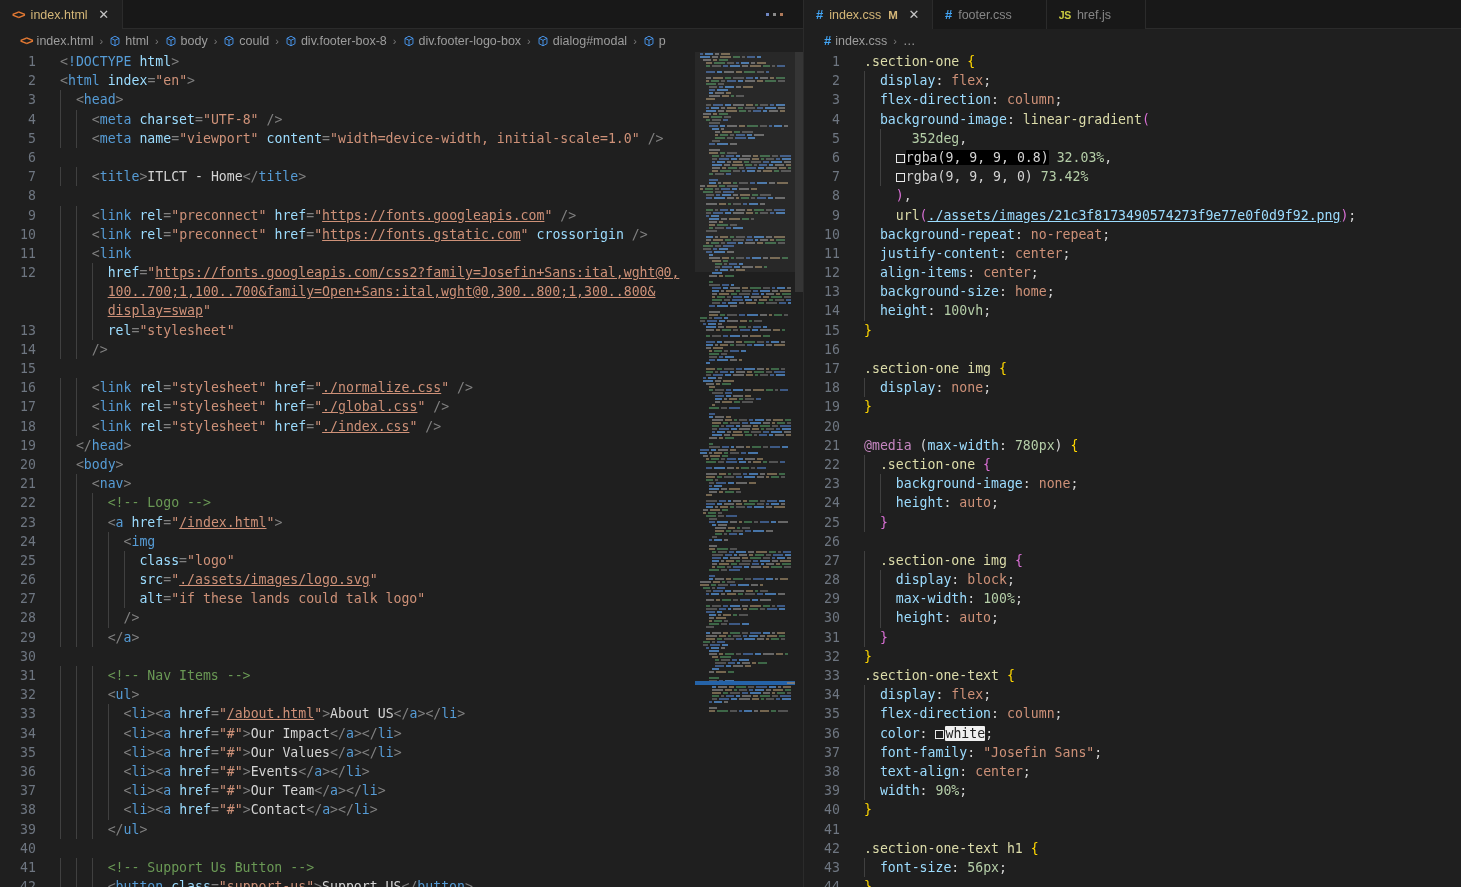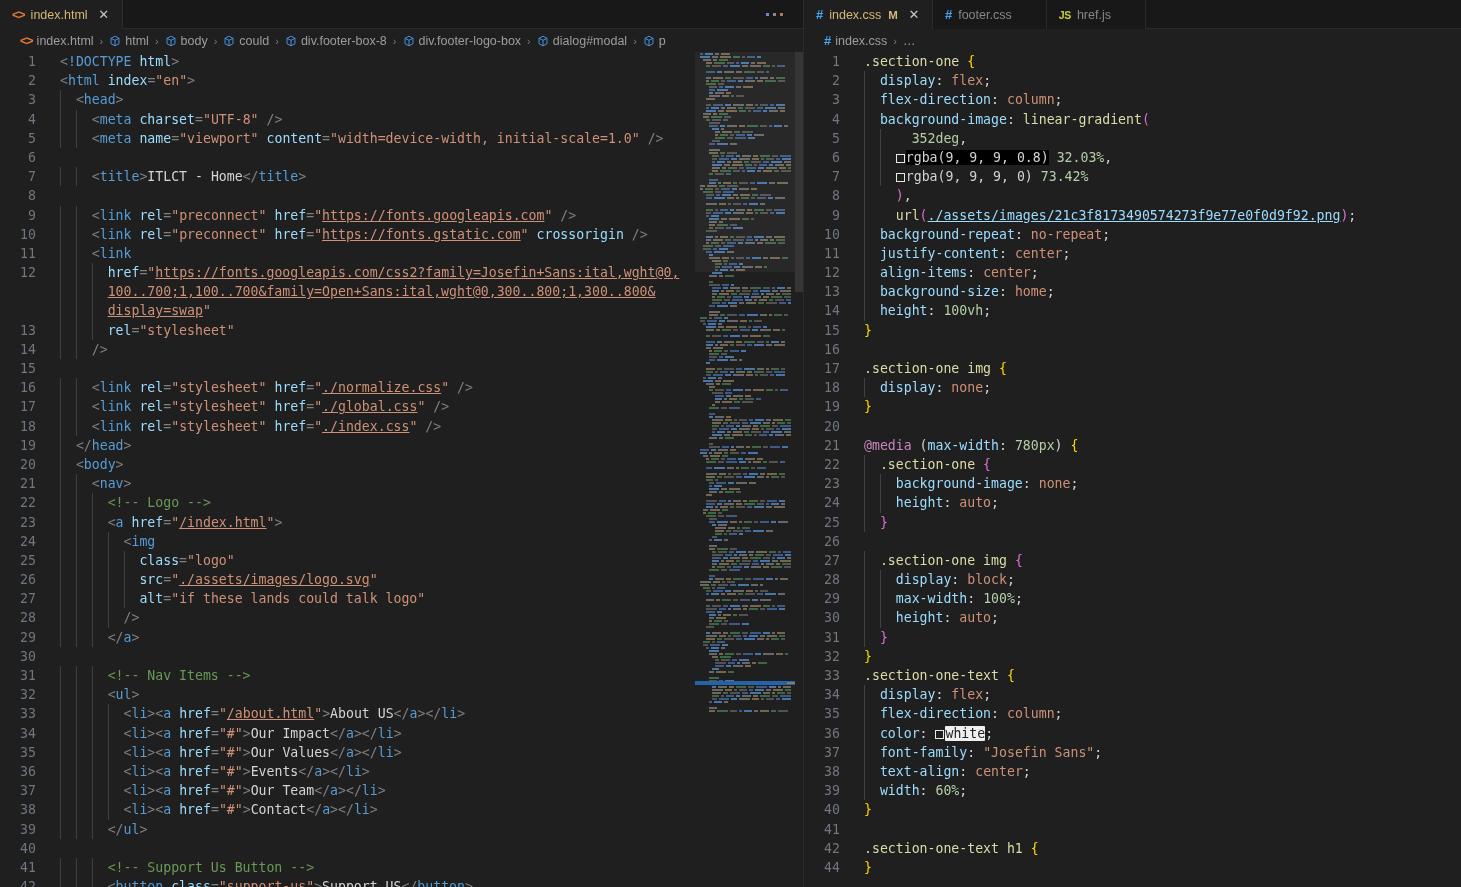--- a/index.html
+++ b/index.html
@@ -1798,22 +1798,23 @@
           <div class="line" style="height: 19.2px;"><span class="lnum" style="width: 48px;">29</span><span class="ltext"><span class="guides"><i class="g" style="left: 12px;"></i><i class="g" style="left: 27.9px;"></i></span><span class="t-txt">    </span><span class="t-prop">max-width</span><span class="t-punc">: </span><span class="t-num">100%</span><span class="t-punc">;</span></span></div>
           <div class="line" style="height: 19.2px;"><span class="lnum" style="width: 48px;">30</span><span class="ltext"><span class="guides"><i class="g" style="left: 12px;"></i><i class="g" style="left: 27.9px;"></i></span><span class="t-txt">    </span><span class="t-prop">height</span><span class="t-punc">: </span><span class="t-val">auto</span><span class="t-punc">;</span></span></div>
           <div class="line" style="height: 19.2px;"><span class="lnum" style="width: 48px;">31</span><span class="ltext"><span class="guides"><i class="g" style="left: 12px;"></i></span><span class="t-txt">  </span><span class="t-brace2">}</span></span></div>
           <div class="line" style="height: 19.2px;"><span class="lnum" style="width: 48px;">32</span><span class="ltext"><span class="guides"></span><span class="t-brace">}</span></span></div>
           <div class="line" style="height: 19.2px;"><span class="lnum" style="width: 48px;">33</span><span class="ltext"><span class="guides"></span><span class="t-fn">.section-one-text </span><span class="t-brace">{</span></span></div>
           <div class="line" style="height: 19.2px;"><span class="lnum" style="width: 48px;">34</span><span class="ltext"><span class="guides"><i class="g" style="left: 12px;"></i></span><span class="t-txt">  </span><span class="t-prop">display</span><span class="t-punc">: </span><span class="t-val">flex</span><span class="t-punc">;</span></span></div>
           <div class="line" style="height: 19.2px;"><span class="lnum" style="width: 48px;">35</span><span class="ltext"><span class="guides"><i class="g" style="left: 12px;"></i></span><span class="t-txt">  </span><span class="t-prop">flex-direction</span><span class="t-punc">: </span><span class="t-val">column</span><span class="t-punc">;</span></span></div>
           <div class="line" style="height: 19.2px;"><span class="lnum" style="width: 48px;">36</span><span class="ltext"><span class="guides"><i class="g" style="left: 12px;"></i></span><span class="t-txt">  </span><span class="t-prop">color</span><span class="t-punc">: </span><span class="swatch swatch-outline"></span><span class="hl-word">white</span><span class="t-punc">;</span></span></div>
           <div class="line" style="height: 19.2px;"><span class="lnum" style="width: 48px;">37</span><span class="ltext"><span class="guides"><i class="g" style="left: 12px;"></i></span><span class="t-txt">  </span><span class="t-prop">font-family</span><span class="t-punc">: </span><span class="t-str">"Josefin Sans"</span><span class="t-punc">;</span></span></div>
           <div class="line" style="height: 19.2px;"><span class="lnum" style="width: 48px;">38</span><span class="ltext"><span class="guides"><i class="g" style="left: 12px;"></i></span><span class="t-txt">  </span><span class="t-prop">text-align</span><span class="t-punc">: </span><span class="t-val">center</span><span class="t-punc">;</span></span></div>
-          <div class="line" style="height: 19.2px;"><span class="lnum" style="width: 48px;">39</span><span class="ltext"><span class="guides"><i class="g" style="left: 12px;"></i></span><span class="t-txt">  </span><span class="t-prop">width</span><span class="t-punc">: </span><span class="t-num">60%</span><span class="t-punc">;</span></span></div>
+          <div class="line" style="height: 19.2px;"><span class="lnum" style="width: 48px;">39</span><span class="ltext"><span class="guides"><i class="g" style="left: 12px;"></i></span><span class="t-txt">  </span><span class="t-prop">width</span><span class="t-punc">: </span><span class="t-num">90%</span><span class="t-punc">;</span></span></div>
           <div class="line" style="height: 19.2px;"><span class="lnum" style="width: 48px;">40</span><span class="ltext"><span class="guides"></span><span class="t-brace">}</span></span></div>
           <div class="line" style="height: 19.2px;"><span class="lnum" style="width: 48px;">41</span><span class="ltext"><span class="guides"></span></span></div>
           <div class="line" style="height: 19.2px;"><span class="lnum" style="width: 48px;">42</span><span class="ltext"><span class="guides"></span><span class="t-fn">.section-one-text h1 </span><span class="t-brace">{</span></span></div>
+          <div class="line" style="height: 19.2px;"><span class="lnum" style="width: 48px;">43</span><span class="ltext"><span class="guides"><i class="g" style="left: 12px;"></i></span><span class="t-txt">  </span><span class="t-prop">font-size</span><span class="t-punc">: </span><span class="t-num">56px</span><span class="t-punc">;</span></span></div>
           <div class="line" style="height: 19.2px;"><span class="lnum" style="width: 48px;">44</span><span class="ltext"><span class="guides"></span><span class="t-brace">}</span></span></div>
         </div>
     </div>
   </div>
 
 </div>
 
 </body></html>

